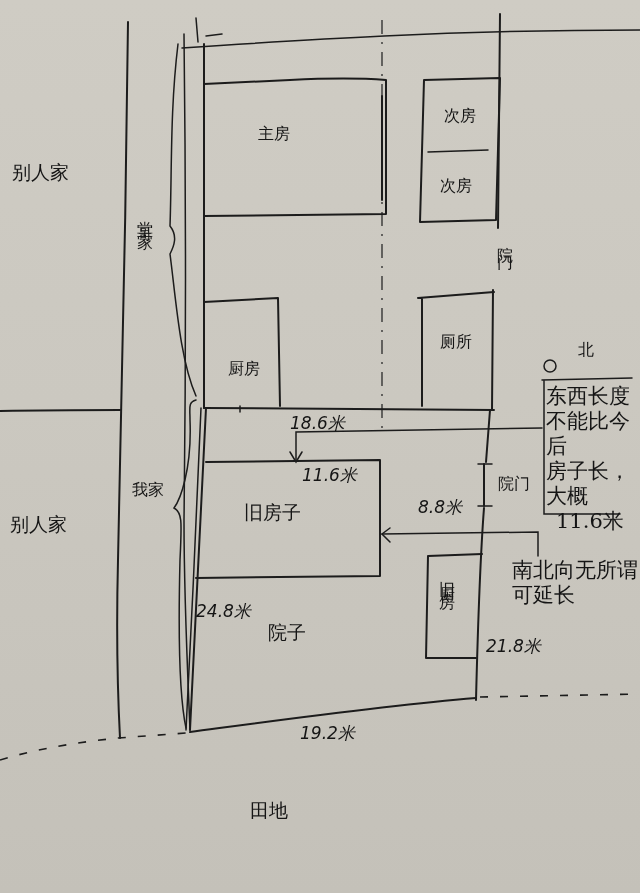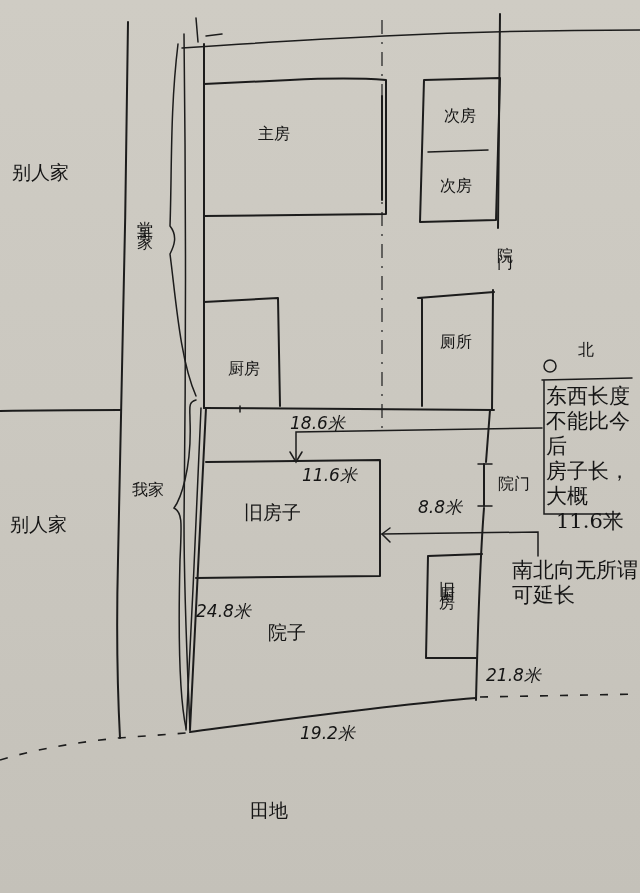--- a/index.html
+++ b/index.html
@@ -107,21 +107,21 @@
   <span class="lbl lbl-md vert" style="left:436px;top:568px;">旧厨房</span>
   <span class="lbl lbl-lg" style="left:268px;top:620px;">院子</span>
 
   <span class="lbl lbl-md vert" style="left:494px;top:234px;">院门</span>
   <span class="lbl lbl-md" style="left:498px;top:474px;">院门</span>
 
   <span class="lbl lbl-sm" style="left:290px;top:412px;">18.6米</span>
   <span class="lbl lbl-sm" style="left:302px;top:464px;">11.6米</span>
   <span class="lbl lbl-sm" style="left:384px;top:496px;margin-left:34px;">8.8米</span>
   <span class="lbl lbl-sm" style="left:196px;top:600px;">24.8米</span>
-  <span class="lbl lbl-sm" style="left:486px;top:664px;">21.8米</span>
+  <span class="lbl lbl-sm" style="left:486px;top:635px;">21.8米</span>
   <span class="lbl lbl-sm" style="left:300px;top:722px;">19.2米</span>
 
   <span class="lbl lbl-md" style="left:578px;top:340px;">北</span>
 
   <div class="note" style="left:546px;top:384px;">
     <div>东西长度</div>
     <div>不能比今后</div>
     <div>房子长，大概</div>
     <div style="padding-left:10px">11.6米</div>
   </div>

